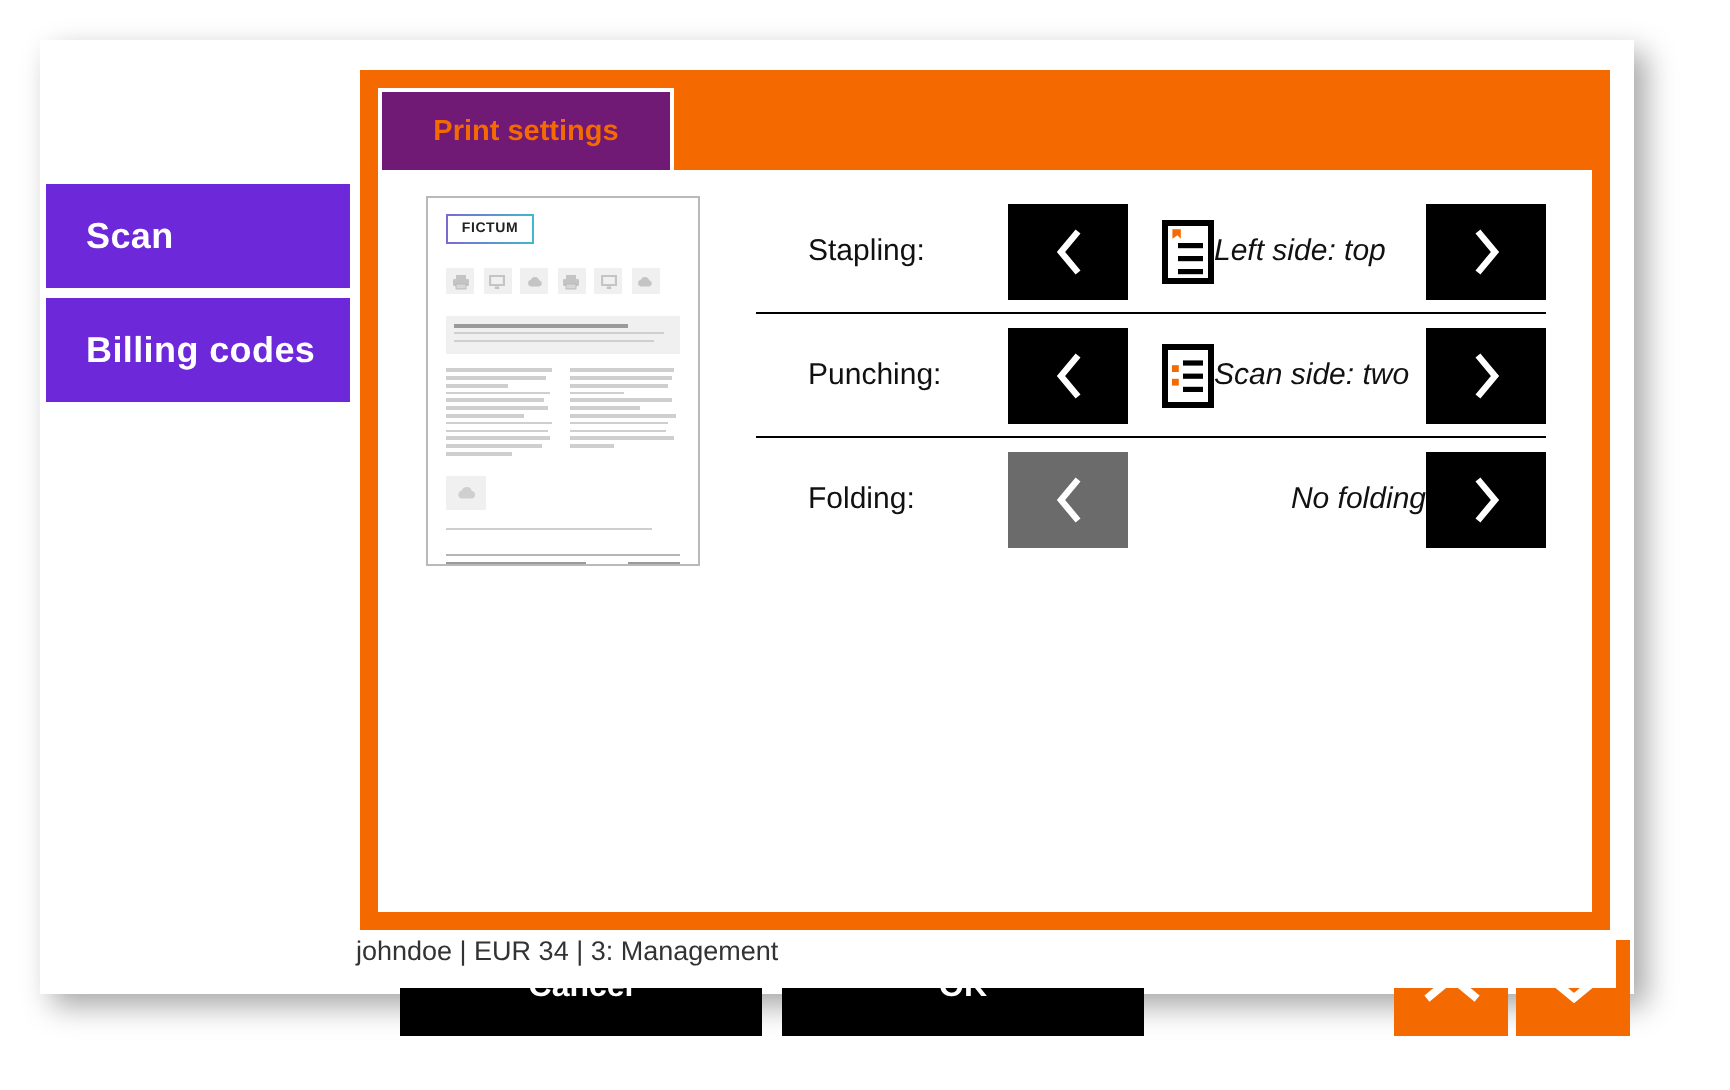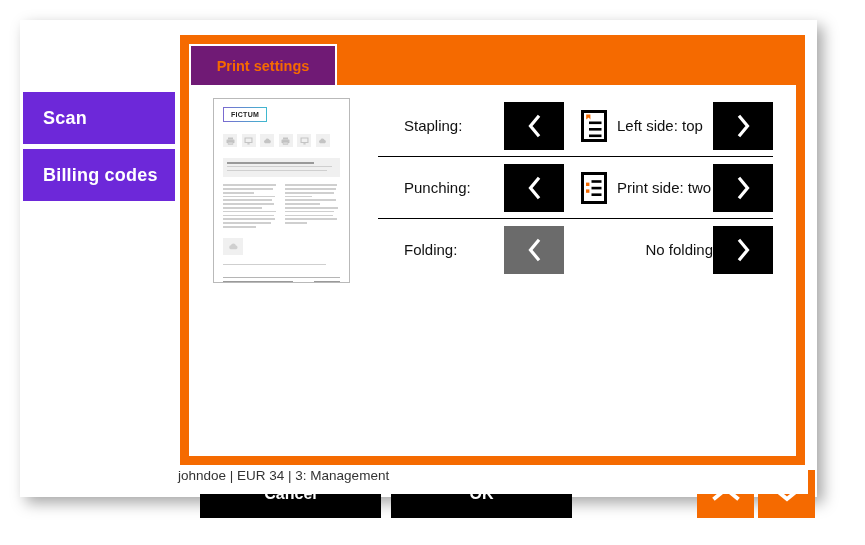--- a/index.html
+++ b/index.html
@@ -210,22 +210,22 @@
     align-items: center;
     justify-content: center;
     flex: none;
   }
   .arrow-btn.disabled { background: #6b6b6b; }
   .arrow-glyph { display:block; }
   .setting-middle {
     flex: 1;
     display: flex;
     align-items: center;
-    gap: 10px;
     padding-left: 17px;
+    font-style: italic;
   }
   .setting-middle.centered { justify-content: flex-end; padding-left: 0; }
   .finish-icon {
     width: 26px;
     height: 32px;
     flex: none;
   }
   .setting-value {
     font-size: 15px;
     color: #111111;
@@ -436,21 +436,21 @@
           </div>
           <div class="setting-middle">
             <svg class="finish-icon" viewBox="0 0 26 32">
               <rect x="1.5" y="1.5" width="23" height="29" fill="#ffffff" stroke="#000000" stroke-width="3"></rect>
               <rect x="5" y="10.6" width="3.4" height="3.4" fill="#f56a00"></rect>
               <rect x="5" y="17.4" width="3.4" height="3.4" fill="#f56a00"></rect>
               <rect x="10.5" y="8.2" width="10" height="2.6" fill="#000000"></rect>
               <rect x="10.5" y="14.8" width="10" height="2.6" fill="#000000"></rect>
               <rect x="10.5" y="21.4" width="10" height="2.6" fill="#000000"></rect>
             </svg>
-            <span class="setting-value">Print side: two</span>
+            <span class="setting-value">Scan side: two</span>
           </div>
           <div class="arrow-btn">
             <svg class="arrow-glyph" width="15" height="24" viewBox="0 0 15 24">
               <polyline points="4,3 11.5,12 4,21" fill="none" stroke="#ffffff" stroke-width="3.2" stroke-linecap="square" stroke-linejoin="miter"></polyline>
             </svg>
           </div>
         </div>
 
         <div class="setting-row last">
           <div class="setting-label">Folding:</div>

